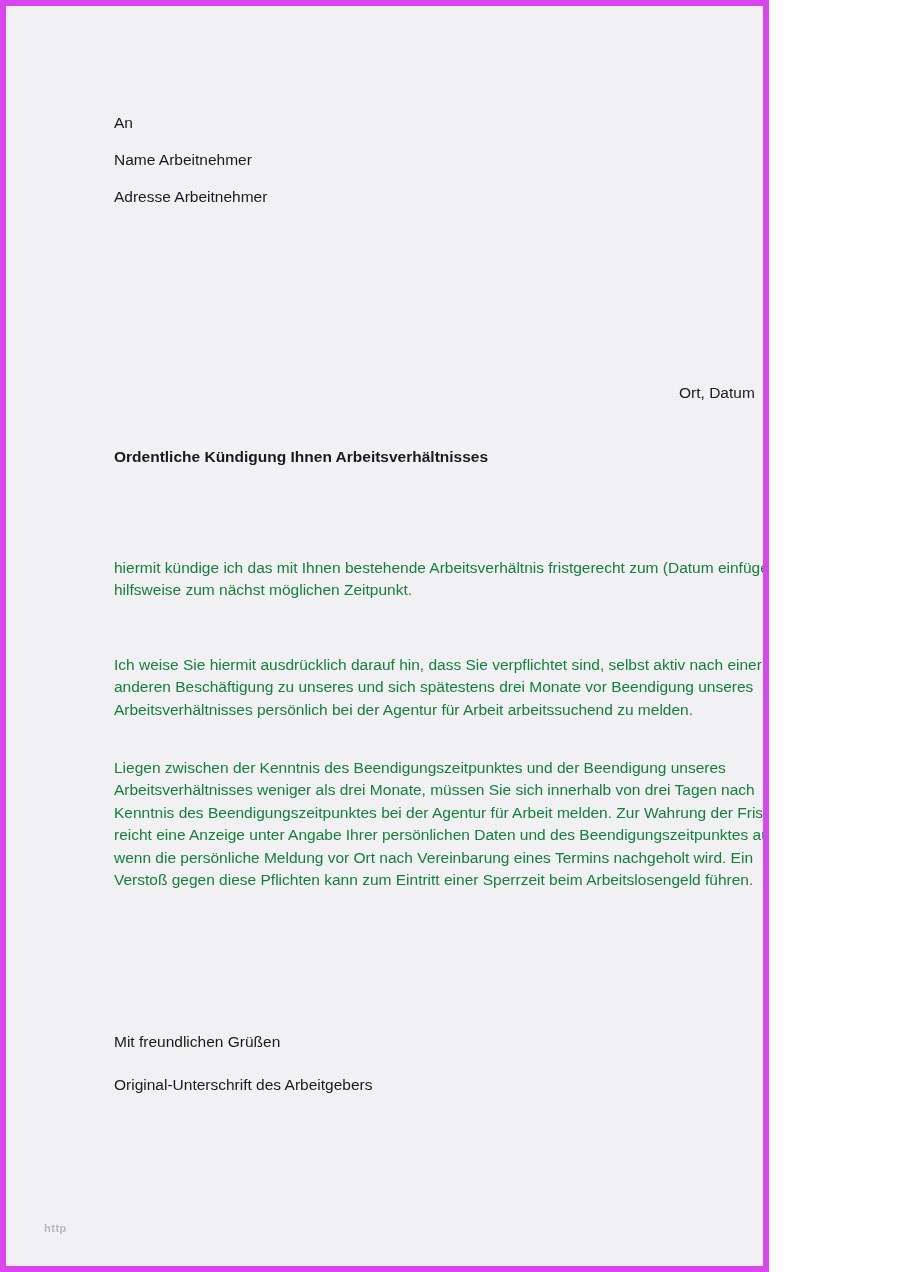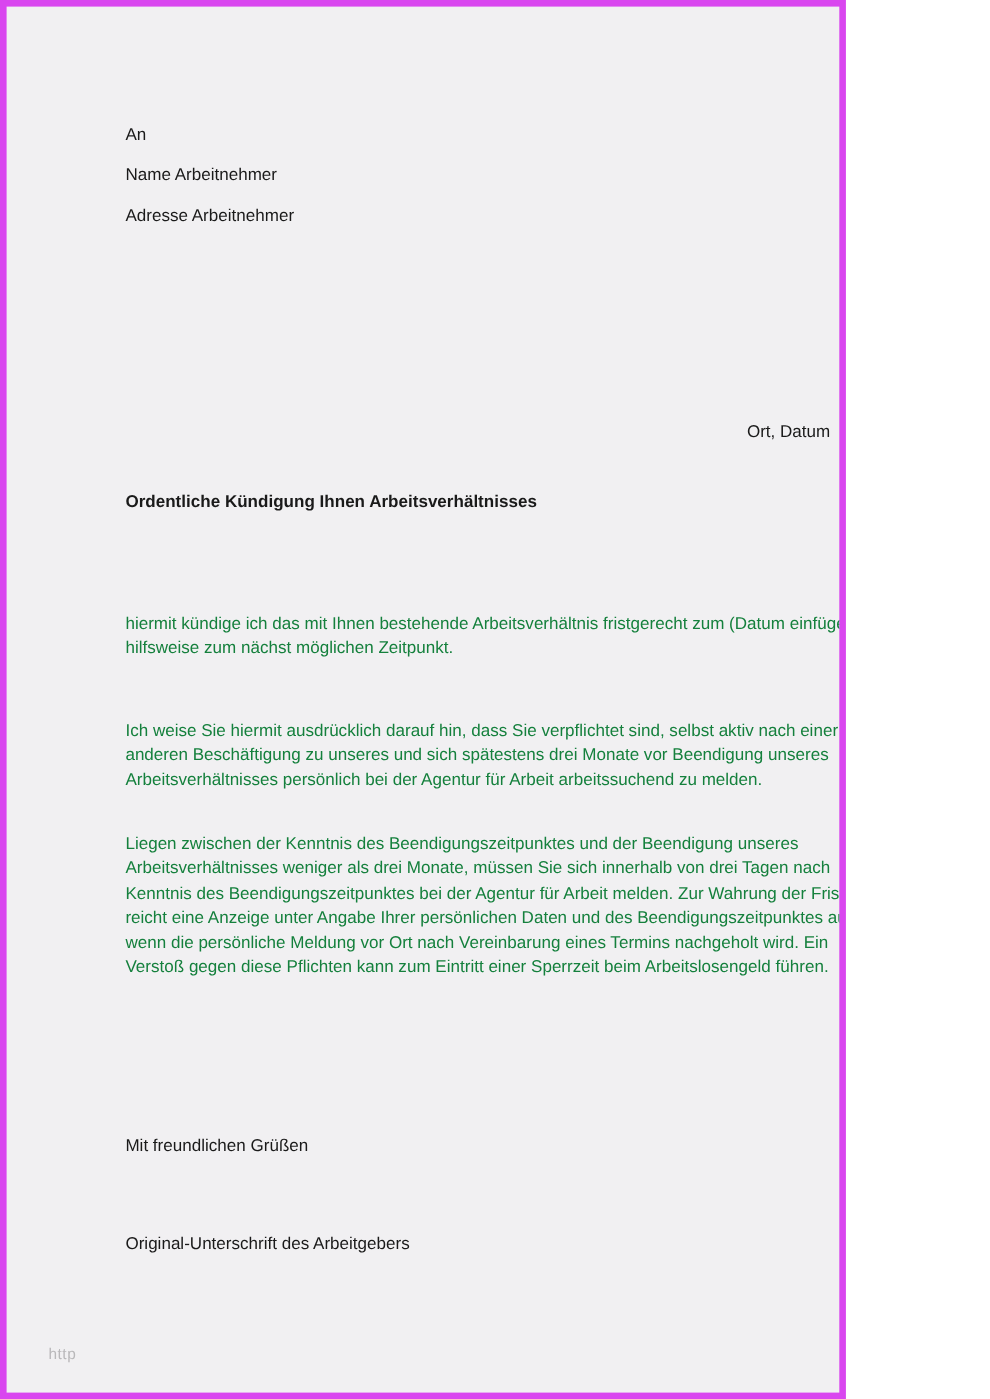--- a/index.html
+++ b/index.html
@@ -34,23 +34,24 @@
     color: #15803d;
     white-space: normal;
   }
   .subject {
     font-weight: bold;
   }
   .watermark {
     position: absolute;
     left: 38px;
     top: 1216px;
-    font-size: 14px;
+    font-size: 11px;
     color: #b9b8ba;
     letter-spacing: 0.5px;
+    font-weight: bold;
   }
 </style>
 </head>
 <body>
 
 <div class="page">
 
   <div class="txt" style="left:108px; top:106px;">An</div>
 
   <div class="txt" style="left:108px; top:143px;">Name Arbeitnehmer</div>
@@ -63,17 +64,17 @@
 
 
   <div class="para" style="top:551px;">hiermit kündige ich das mit Ihnen bestehende Arbeitsverhältnis fristgerecht zum (Datum einfügen), hilfsweise zum nächst möglichen Zeitpunkt.</div>
 
   <div class="para" style="top:648px;">Ich weise Sie hiermit ausdrücklich darauf hin, dass Sie verpflichtet sind, selbst aktiv nach einer anderen Beschäftigung zu unseres und sich spätestens drei Monate vor Beendigung unseres Arbeitsverhältnisses persönlich bei der Agentur für Arbeit arbeitssuchend zu melden.</div>
 
   <div class="para" style="top:751px;">Liegen zwischen der Kenntnis des Beendigungszeitpunktes und der Beendigung unseres Arbeitsverhältnisses weniger als drei Monate, müssen Sie sich innerhalb von drei Tagen nach Kenntnis des Beendigungszeitpunktes bei der Agentur für Arbeit melden. Zur Wahrung der Frist reicht eine Anzeige unter Angabe Ihrer persönlichen Daten und des Beendigungszeitpunktes aus, wenn die persönliche Meldung vor Ort nach Vereinbarung eines Termins nachgeholt wird. Ein Verstoß gegen diese Pflichten kann zum Eintritt einer Sperrzeit beim Arbeitslosengeld führen.</div>
 
   <div class="txt" style="left:108px; top:993px;margin-top:32px;">Mit freundlichen Grüßen</div>
 
-  <div class="txt" style="left:108px; top:1068px;margin-top:46px;">Original-Unterschrift des Arbeitgebers</div>
+  <div class="txt" style="left:108px; top:1068px;">Original-Unterschrift des Arbeitgebers</div>
 
   <div class="watermark">http</div>
 
 </div>
 
 </body></html>

